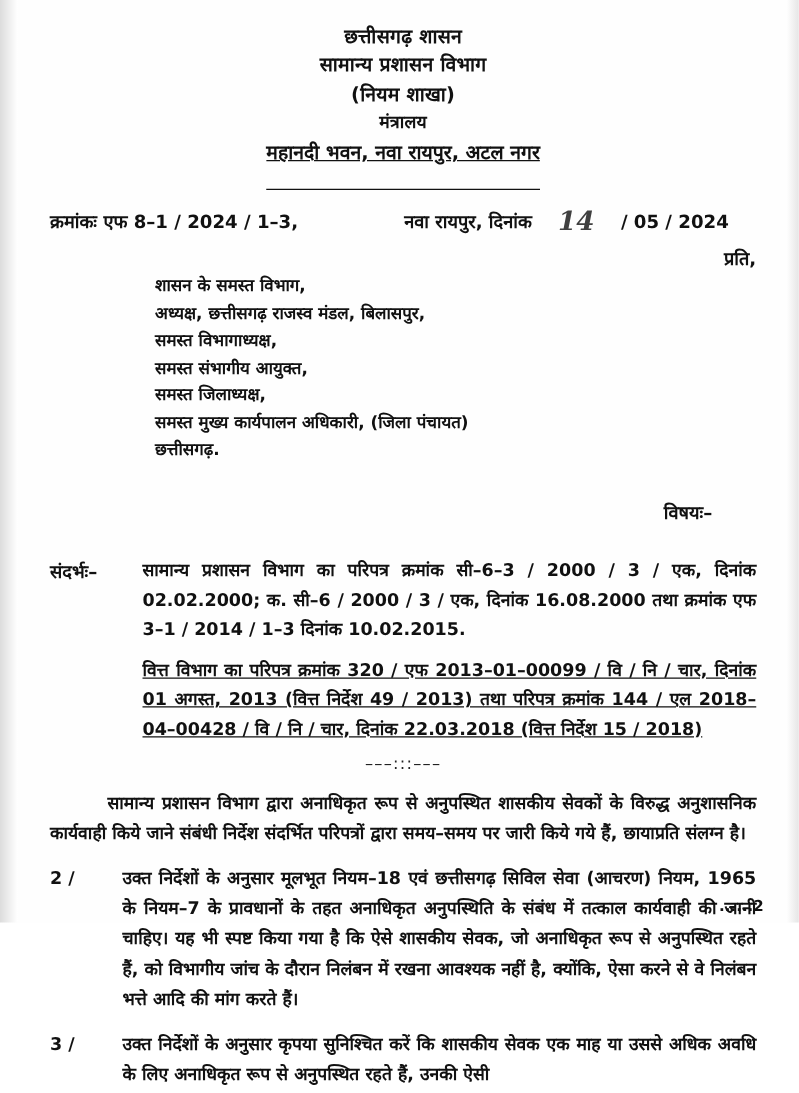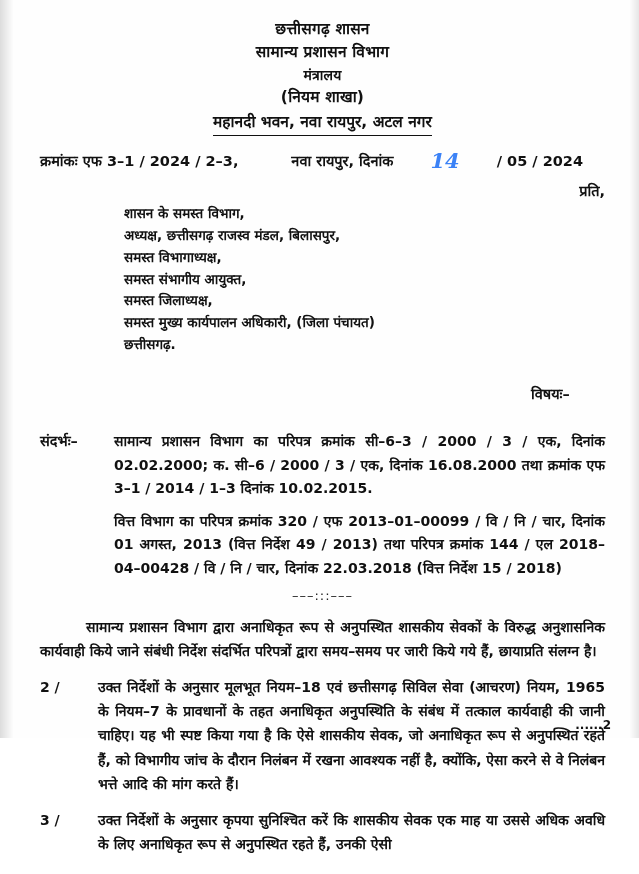--- a/index.html
+++ b/index.html
@@ -52,22 +52,23 @@
   }
   .header .ln.small {
     font-size: 14px;
     font-weight: bold;
   }
   .header .addr {
     font-size: 15.5px;
     font-weight: bold;
     display: inline-block;
     border-bottom: 1.3px solid #111;
-    padding-bottom: 1px;
+    padding-bottom: 17px;
     margin-top: 2px;
+    text-decoration: underline;
   }
 
   .refline {
     margin-top: 14px;
     display: flex;
     align-items: baseline;
     font-size: 14.5px;
     font-weight: bold;
   }
   .refline .left { white-space: nowrap; }
@@ -77,25 +78,25 @@
     padding-right: 22px;
     display: flex;
     align-items: baseline;
     gap: 19px;
   }
   .handwritten {
     font-family: "DejaVu Serif", "Liberation Serif", serif;
     font-size: 21px;
     font-weight: bold;
     font-style: italic;
-    color: #3b82f6;
+    color: #404040;
     line-height: 0.8;
     position: relative;
     top: 2px;
-    margin: 0 18px;
+    margin: 0 2px;
   }
 
   .to-label {
     margin-top: 10px;
     font-size: 14.5px;
     font-weight: bold;
     text-align: right;
   }
   .to-list {
     margin-top: 3px;
@@ -116,21 +117,21 @@
     width: 74px;
     flex: 0 0 74px;
     white-space: nowrap;
   }
   .field .fval {
     flex: 1;
     line-height: 1.62;
     text-align: justify;
   }
   .field.ref .fval { font-size: 14px; line-height: 1.68; }
-  .para-blk { margin-top: 9px; }
+  .para-blk { margin-top: 9px; text-decoration: underline; }
 
   .sep {
     text-align: center;
     font-size: 13px;
     letter-spacing: 1px;
     margin-top: 8px;
     color: #222;
   }
 
   .body-p {
@@ -162,29 +163,29 @@
   }
 </style>
 </head>
 <body>
 
 <div class="page">
 
   <div class="header">
     <div class="ln">छत्तीसगढ़ शासन</div>
     <div class="ln">सामान्य प्रशासन विभाग</div>
+    <div class="ln">(नियम शाखा)</div>
     <div class="ln small">मंत्रालय</div>
-    <div class="ln">(नियम शाखा)</div>
     <div class="addr">महानदी भवन, नवा रायपुर, अटल नगर</div>
   </div>
 
   <div class="refline">
     <div class="left">
       <span>क्रमांकः</span>
-      <span>एफ 3–1 / 2024 / 2–3,</span>
+      <span>एफ 8–1 / 2024 / 1–3,</span>
     </div>
     <div class="right">
       <span>नवा रायपुर, दिनांक</span>
       <span class="handwritten">14</span>
       <span>/ 05 / 2024</span>
     </div>
   </div>
 
   <div class="to-label">प्रति,</div>
   <div class="to-list">

